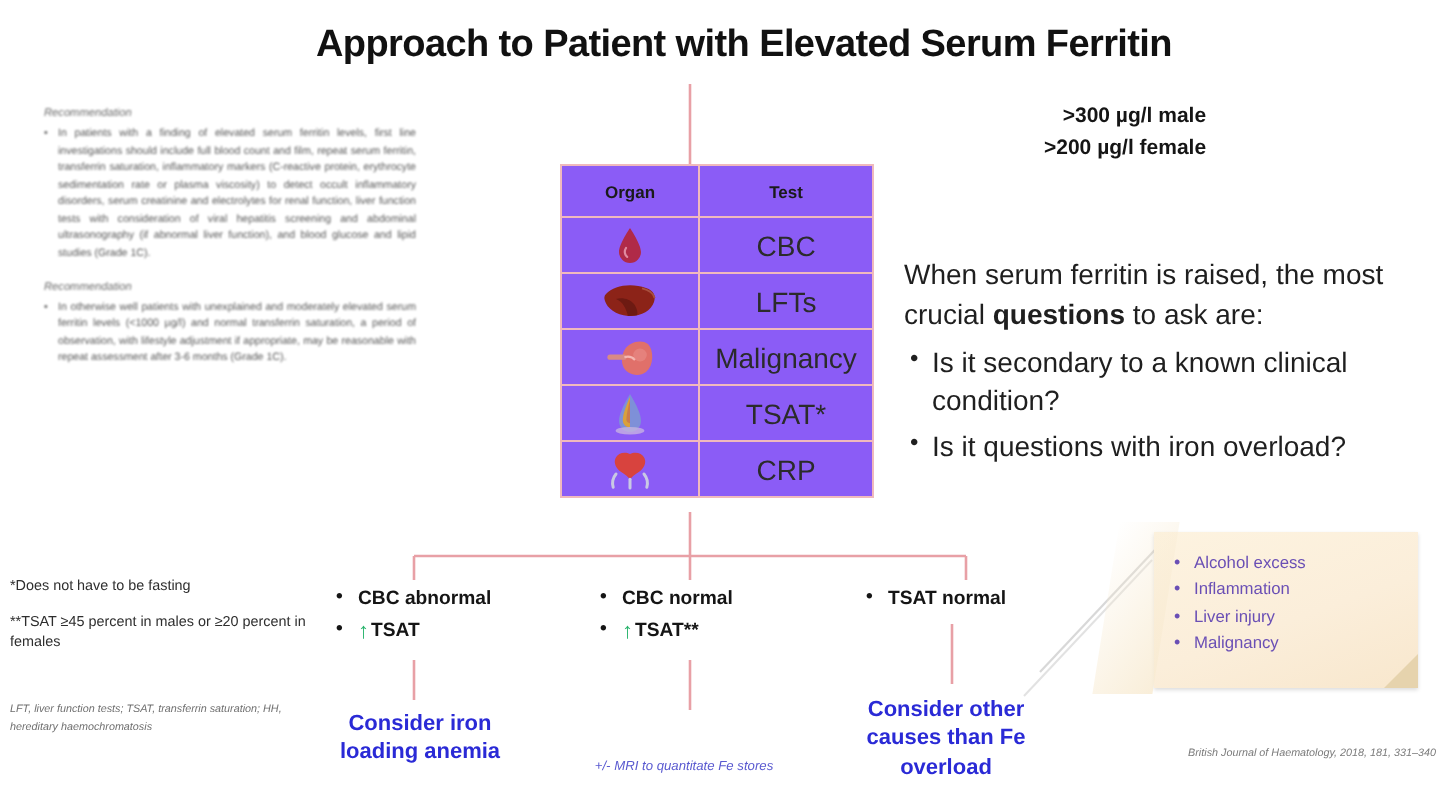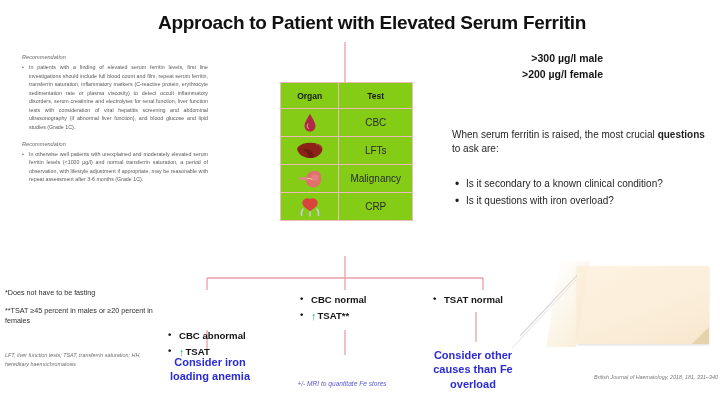--- a/index.html
+++ b/index.html
@@ -60,28 +60,28 @@
     left: 0;
     top: 0;
   }
   .rec-gap { height: 9px; }
 
   
   #test-table {
     position: absolute;
     left: 280px;
     top: 82px;
-    width: 133px;
+    width: 157px;
     border-collapse: collapse;
-    background: #84cc16;
+    background: #8b5cf6;
   }
   #test-table td, #test-table th {
     border: 1px solid #f0b9bd;
     height: 28px;
-    font-size: 10px;
+    font-size: 14px;
     color: #2b2b2b;
     text-align: center;
     vertical-align: middle;
     font-weight: normal;
   }
   #test-table th {
     font-weight: bold;
     font-size: 8.5px;
     color: #1a1a1a;
     height: 26px;
@@ -114,28 +114,28 @@
     color: #151515;
     text-align: right;
   }
 
   
   #questions-block {
     position: absolute;
     left: 452px;
     top: 128px;
     width: 258px;
-    font-size: 10px;
+    font-size: 14px;
     line-height: 1.42;
     color: #1f1f1f;
   }
   #questions-block .q-lead b { font-weight: bold; }
   #questions-block ul {
     list-style: none;
-    margin-top: 21px;
+    margin-top: 4px;
   }
   #questions-block li {
     position: relative;
     padding-left: 14px;
     margin-bottom: 3px;
     line-height: 1.4;
   }
   #questions-block li::before {
     content: "•";
     position: absolute;
@@ -197,21 +197,21 @@
   }
   .up-arrow {
     display: inline-block;
     color: #27b36b;
     font-size: 11px;
     line-height: 1;
     transform: translateY(1px);
     margin-right: 1px;
   }
 
-  #branch-1 { left: 168px; top: 292px; margin-top: 36px; }
+  #branch-1 { left: 168px; top: 292px; }
   #branch-2 { left: 300px; top: 292px; }
   #branch-3 { left: 433px; top: 292px; }
 
   
   .conclusion {
     position: absolute;
     color: #2a2ad6;
     font-weight: bold;
     font-size: 11px;
     line-height: 1.3;
@@ -358,20 +358,31 @@
           <path d="M22 3 C25 6 25 14 21 17 C17 20 11 18 9.5 14 C8.5 11.2 9 8 10.5 5.6 C12.5 2.2 18.5 0.3 22 3 Z" fill="#e0706a"></path>
           <path d="M10 9.6 L3 9.6" stroke="#d98a84" stroke-width="2.6" stroke-linecap="round"></path>
           <path d="M10.2 9.6 C12.5 9 14.5 9.8 15.5 11" stroke="#f4b7b2" stroke-width="1.1" fill="none"></path>
           <ellipse cx="18" cy="8.5" rx="3.4" ry="3.2" fill="#ea908a" opacity="0.55"></ellipse>
         </svg>
       </td>
       <td class="test-cell">Malignancy</td>
     </tr>
     <tr>
       <td class="organ-cell">
+        <svg class="organ-art" width="22" height="22" viewBox="0 0 22 22">
+          <path d="M11 1 C8 6 5.5 11 5.5 14.5 A5.5 5.5 0 0 0 16.5 14.5 C16.5 11 14 6 11 1 Z" fill="#7e90d8"></path>
+          <path d="M11 2.5 C9 7 7.4 11 7.4 14.2 A3.6 3.6 0 0 0 11 17.8 Z" fill="#d9a13c"></path>
+          <path d="M11 4 C10 8 9.2 11.4 9.2 13.8 A1.9 1.9 0 0 0 11 15.6 Z" fill="#c7744f" opacity="0.8"></path>
+          <ellipse cx="11" cy="19.4" rx="7.2" ry="1.9" fill="#c9b7e0" opacity="0.75"></ellipse>
+        </svg>
+      </td>
+      <td class="test-cell">TSAT*</td>
+    </tr>
+    <tr>
+      <td class="organ-cell">
         <svg class="organ-art" width="24" height="20" viewBox="0 0 24 20">
           <path d="M12 2 C14.5 0.6 18 1.4 19.2 4 C20.4 6.6 18.8 9.4 16.4 11 C14.6 12.2 12.9 13.4 12 14.6 C11.1 13.4 9.4 12.2 7.6 11 C5.2 9.4 3.6 6.6 4.8 4 C6 1.4 9.5 0.6 12 2 Z" fill="#d8433e"></path>
           <path d="M5 12 C3.4 14 3 16.6 3.6 18.6" stroke="#c9c9e4" stroke-width="1.5" fill="none" stroke-linecap="round"></path>
           <path d="M19 12 C20.6 14 21 16.6 20.4 18.6" stroke="#c9c9e4" stroke-width="1.5" fill="none" stroke-linecap="round"></path>
           <path d="M12 14.6 L12 19" stroke="#c9c9e4" stroke-width="1.5" stroke-linecap="round"></path>
         </svg>
       </td>
       <td class="test-cell">CRP</td>
     </tr>
   </tbody>
@@ -420,16 +431,22 @@
   </div>
 </div>
 
 <div class="conclusion" id="conclusion-1">Consider iron loading anemia</div>
 <div class="conclusion" id="conclusion-2">Test for HH</div>
 <div id="mri-note">+/- MRI to quantitate Fe stores</div>
 <div class="conclusion" id="conclusion-3">Consider other causes than Fe overload</div>
 
 <div id="sticky-note">
   <div class="note-corner-shadow"></div>
+  <ul>
+    <li>Alcohol excess</li>
+    <li>Inflammation</li>
+    <li>Liver injury</li>
+    <li>Malignancy</li>
+  </ul>
   <div class="note-fold"></div>
 </div>
 
 <div id="citation">British Journal of Haematology, 2018, 181, 331–340</div>
 
 </body></html>

